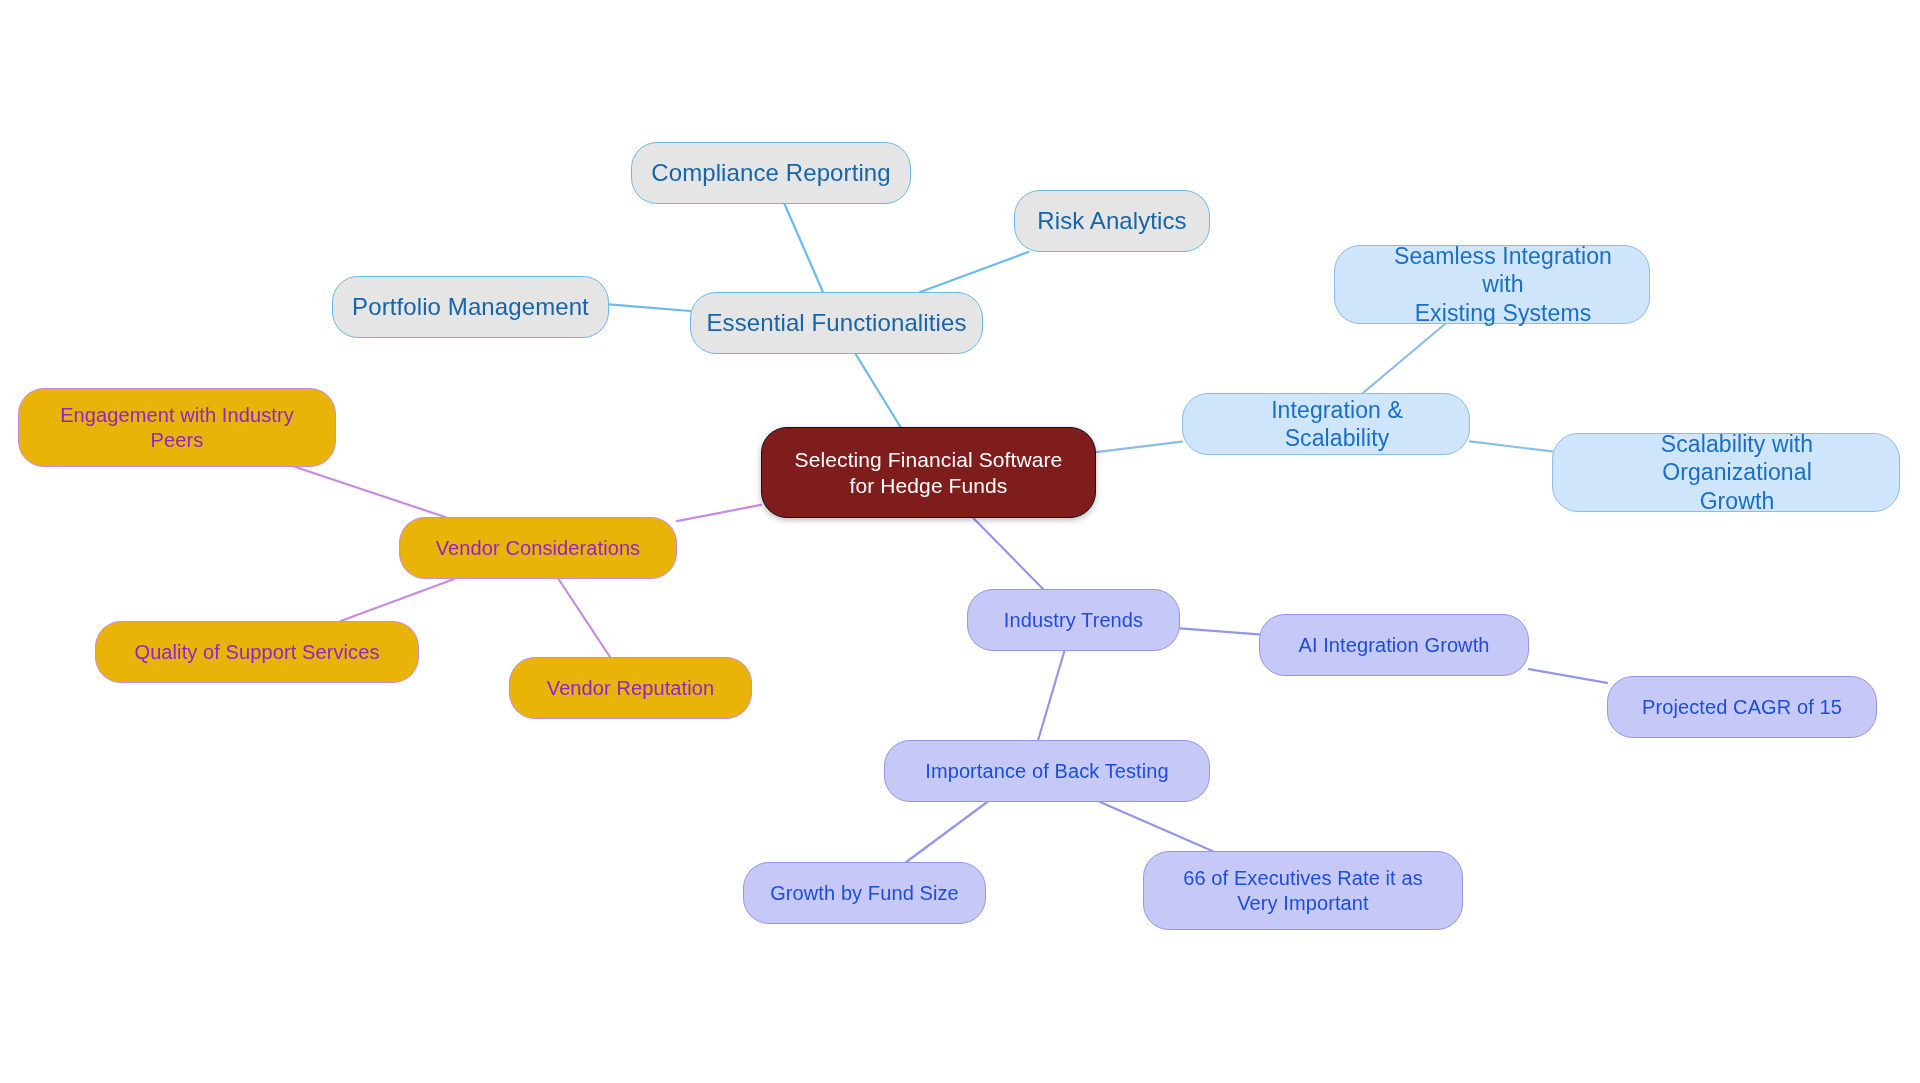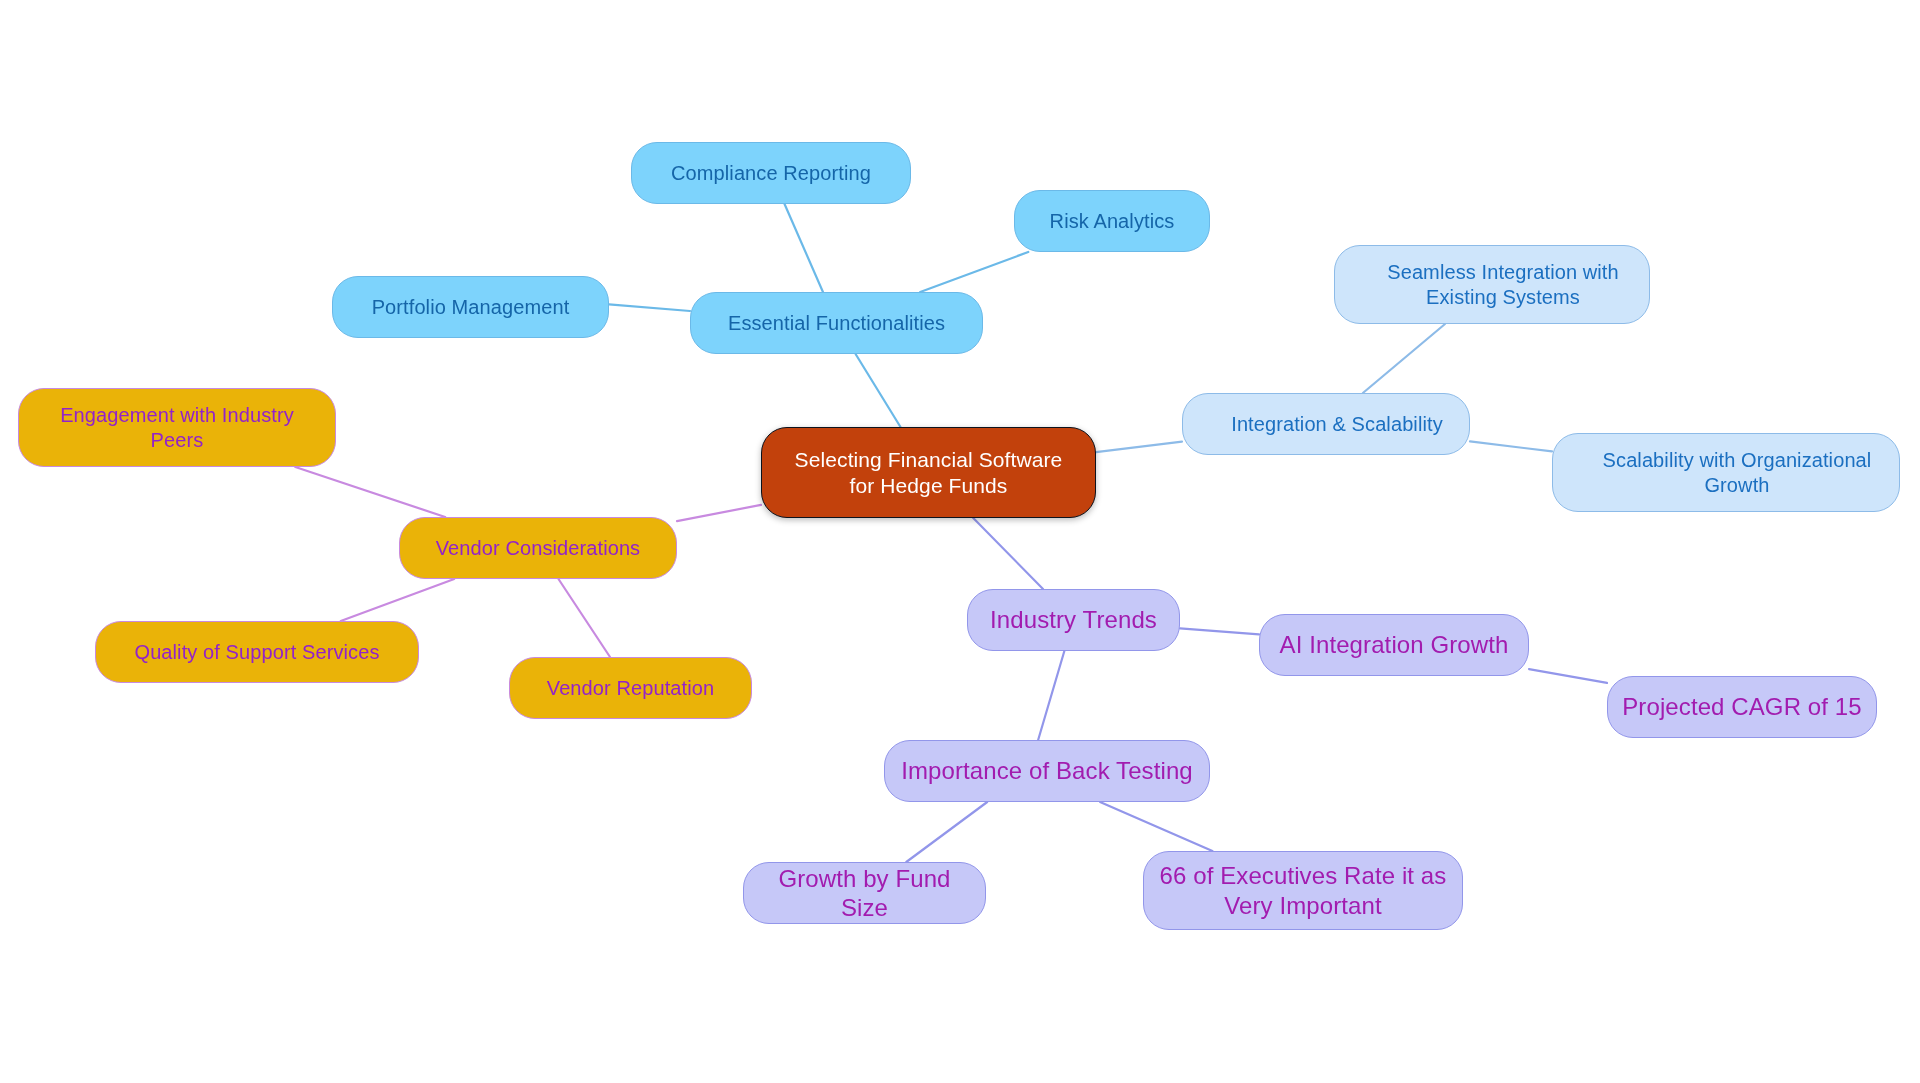--- a/index.html
+++ b/index.html
@@ -34,55 +34,55 @@
     justify-content: center;
     text-align: center;
     border-style: solid;
     border-width: 1px;
     white-space: pre-line;
     line-height: 1.22;
     letter-spacing: 0.1px;
     padding: 4px 14px;
   }
   .node-root {
-    background: #c2410c;
+    background: #7f1d1d;
     border-color: #0d121c;
     color: #ffffff;
     border-radius: 26px;
     font-size: 21px;
     box-shadow: 0 2px 6px rgba(0,0,0,0.28);
   }
   .node-blue {
-    background: #7dd3fc;
+    background: #e5e5e5;
     border-color: #6bb9e8;
     color: #1565a8;
     border-radius: 26px;
-    font-size: 20px;
+    font-size: 24px;
   }
   .node-paleblue {
     background: #cee5fb;
     border-color: #8dbbe8;
     color: #1b6fc0;
     border-radius: 26px;
-    font-size: 20px;
+    font-size: 23px;
     padding-left: 36px;
   }
   .node-violet {
     background: #eab308;
     border-color: #c88ae0;
     color: #9323c9;
     border-radius: 26px;
     font-size: 20px;
   }
   .node-periwinkle {
     background: #c6c8f8;
     border-color: #9296ea;
-    color: #a21caf;
+    color: #1d4ed8;
     border-radius: 26px;
-    font-size: 24px;
+    font-size: 20px;
   }
 </style>
 </head>
 <body>
 
 <div id="canvas">
   <svg id="edges" viewBox="0 0 1920 1083" preserveAspectRatio="none">
       <line x1="900.5" y1="427" x2="855.5769230769231" y2="354" stroke="#6bb9e8" stroke-width="2.2" stroke-linecap="round"></line>
       <line x1="822.9633333333334" y1="292" x2="784.5366666666666" y2="204" stroke="#6bb9e8" stroke-width="2.2" stroke-linecap="round"></line>
       <line x1="690" y1="310.9918032786885" x2="609" y2="304.3524590163934" stroke="#6bb9e8" stroke-width="2.2" stroke-linecap="round"></line>

